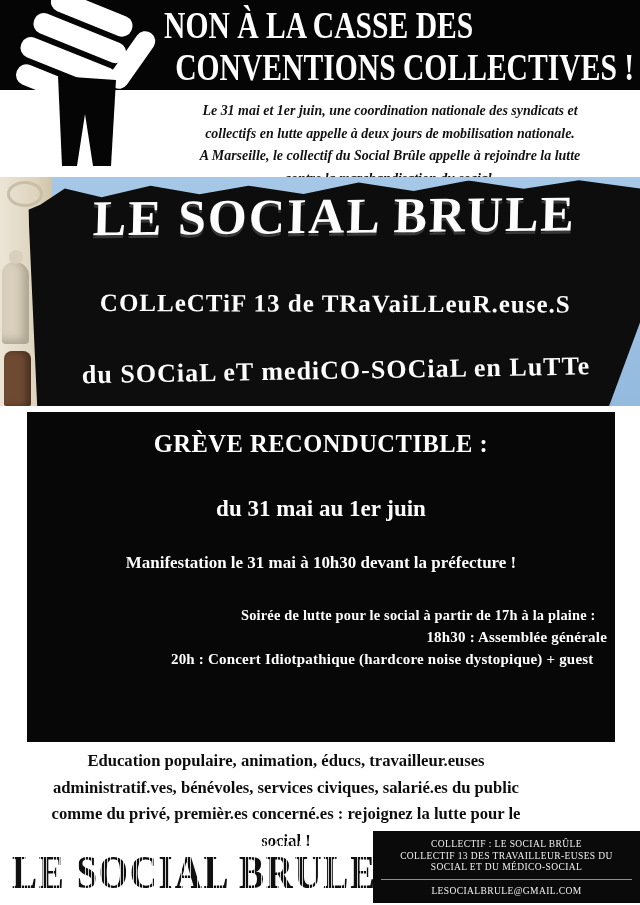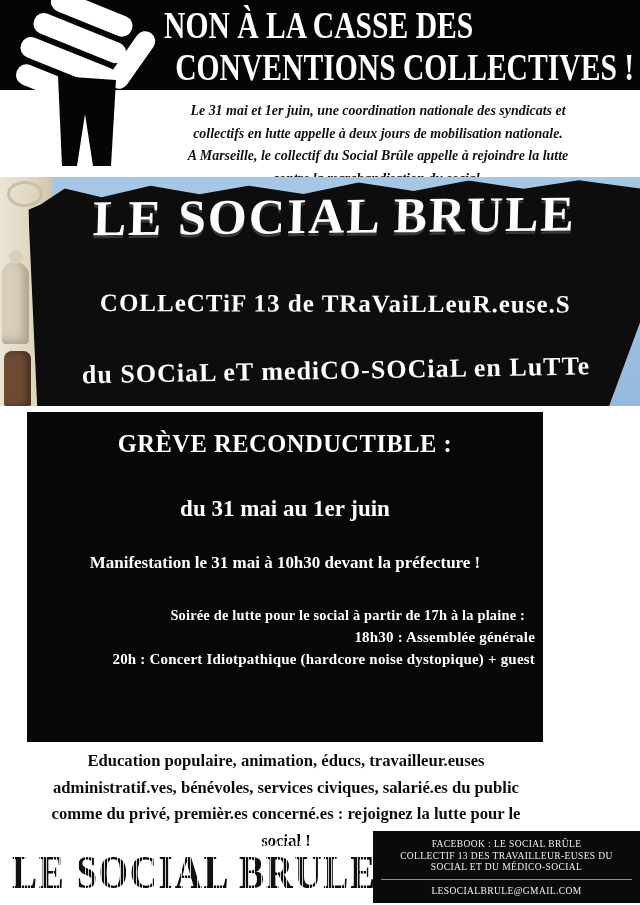--- a/index.html
+++ b/index.html
@@ -12,21 +12,21 @@
   
   .band { position:absolute; left:0; top:0; width:640px; height:90px; background:#050505; }
   .title { position:absolute; left:164px; top:5px; color:#ffffff; font-weight:bold; }
   .title .tline { font-size:37px; line-height:42px; letter-spacing:0px;
                   transform:scaleX(.80); transform-origin:left; white-space:nowrap; }
   .title .tline.second { padding-left:14px; }
 
   .fist-svg { position:absolute; left:6px; top:0; }
 
   
-  .intro { position:absolute; left:128px; top:99px; width:500px; text-align:center;
+  .intro { position:absolute; left:140px; top:99px; width:500px; text-align:center;
            font-style:italic; font-weight:bold; font-size:15px; line-height:22.5px; color:#111; }
   .intro .iline { white-space:nowrap; transform:scaleX(.93); transform-origin:center; }
 
   
   .photo { position:absolute; left:0; top:177px; width:640px; height:229px;
            background:linear-gradient(180deg,#a6c8e6 0%, #94bade 100%); overflow:hidden; }
   .building { position:absolute; left:0; top:0; width:52px; height:229px;
               background:linear-gradient(90deg,#ece5d6 0%, #ddd3be 70%, #cfc4aa 100%); }
   .ornament { position:absolute; left:7px; top:4px; width:36px; height:26px;
               border:3px solid #c9bfa6; border-radius:50%; }
@@ -43,21 +43,21 @@
             clip-path:polygon(12px 24px, 6% 8px, 12% 17px, 20% 6px, 28% 15px, 36% 7px,
                               45% 16px, 54% 5px, 63% 14px, 72% 4px, 81% 13px, 90% 5px,
                               100% 14px, 100% 60%, 94% 100%, 1.2% 100%, 0 12%); }
   .banner-text { position:absolute; width:100%; text-align:center; color:#fdfdfd; font-weight:bold; }
   .banner-title { top:9px; font-size:50px; letter-spacing:2px; transform:skewX(-2deg);
                   text-shadow:0 3px 0 rgba(250,250,250,.18); white-space:nowrap; }
   .banner-sub1 { top:112px; font-size:25px; letter-spacing:1px; transform:rotate(.8deg); white-space:nowrap; }
   .banner-sub2 { top:178px; font-size:26px; letter-spacing:1px; transform:rotate(-.4deg); white-space:nowrap; }
 
   
-  .program { position:absolute; left:27px; top:412px; width:516px; height:330px;
+  .program { position:absolute; left:27px; top:412px; width:588px; height:330px;
              background:#070707; color:#ffffff; font-weight:bold; }
   .strike-title { position:absolute; top:18px; width:100%; text-align:center;
                   font-size:24.5px; letter-spacing:.5px; white-space:nowrap; }
   .strike-dates { position:absolute; top:84px; width:100%; text-align:center;
                   font-size:23px; white-space:nowrap; }
   .manifestation { position:absolute; top:140px; width:100%; text-align:center;
                    font-size:17.5px; white-space:nowrap; transform:scaleX(.97); }
   .evening { position:absolute; top:192px; left:8px; right:8px; text-align:right;
              font-size:15px; line-height:22px; letter-spacing:.2px; }
   .evening .ev-head { white-space:nowrap; transform:scaleX(.96); transform-origin:center; }
@@ -135,20 +135,20 @@
 
   <div class="cta">
     <div class="cline">Education populaire, animation, éducs, travailleur.euses</div>
     <div class="cline">administratif.ves, bénévoles, services civiques, salarié.es du public</div>
     <div class="cline">comme du privé, premièr.es concerné.es : rejoignez la lutte pour le</div>
     <div class="cline">social !</div>
   </div>
 
   <div class="footer-logo">LE SOCIAL BRULE</div>
   <div class="contact">
-    <div>FACEBOOK : LE SOCIAL BRÛLE</div>
+    <div>COLLECTIF : LE SOCIAL BRÛLE</div>
     <div>COLLECTIF 13  DES TRAVAILLEUR-EUSES DU</div>
     <div>SOCIAL ET DU MÉDICO-SOCIAL</div>
     <div class="divider"></div>
     <div>LESOCIALBRULE@GMAIL.COM</div>
   </div>
 
 </div>
 
 </body></html>

